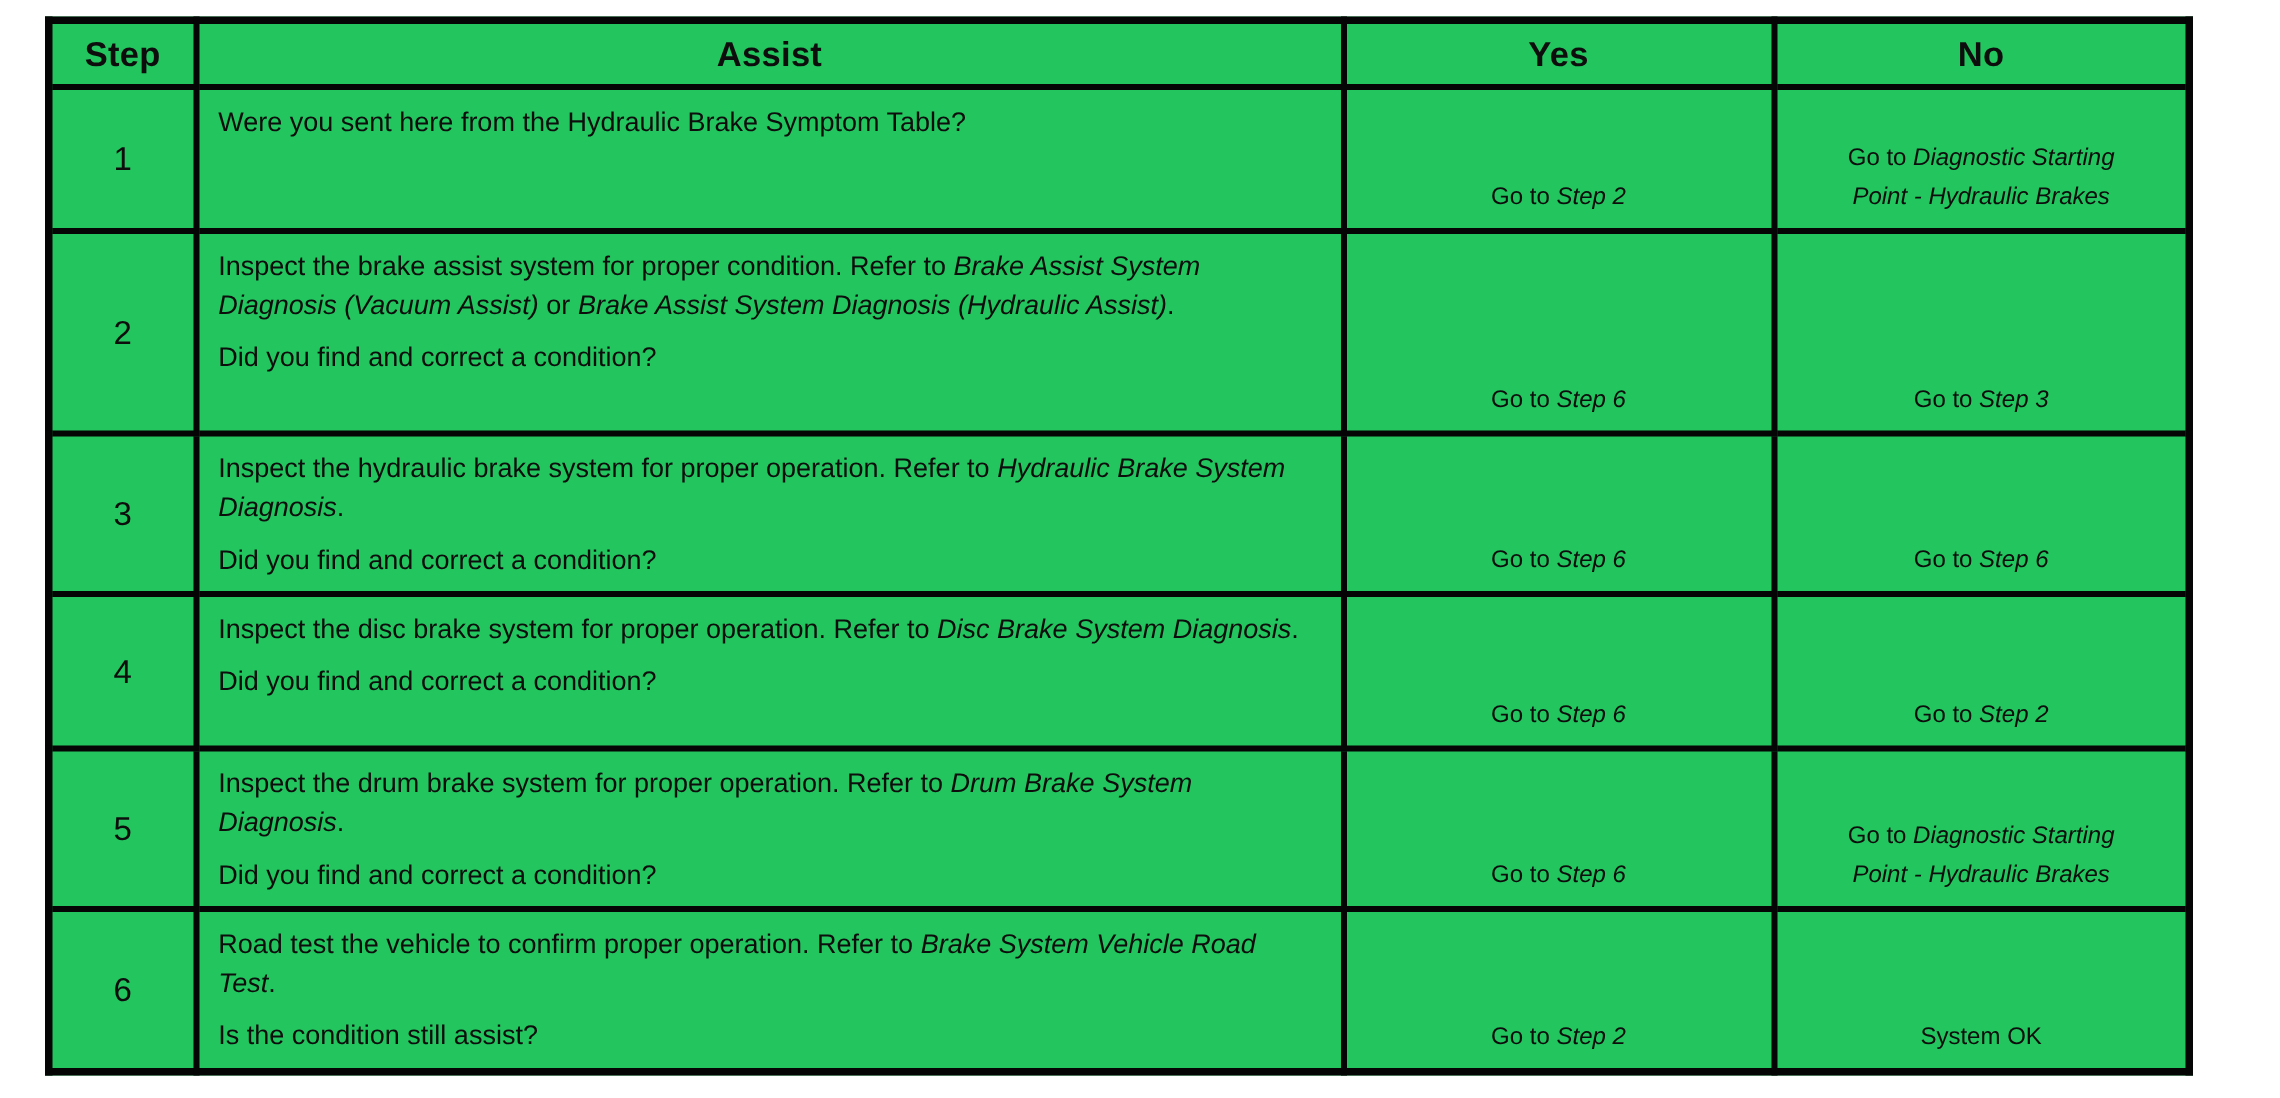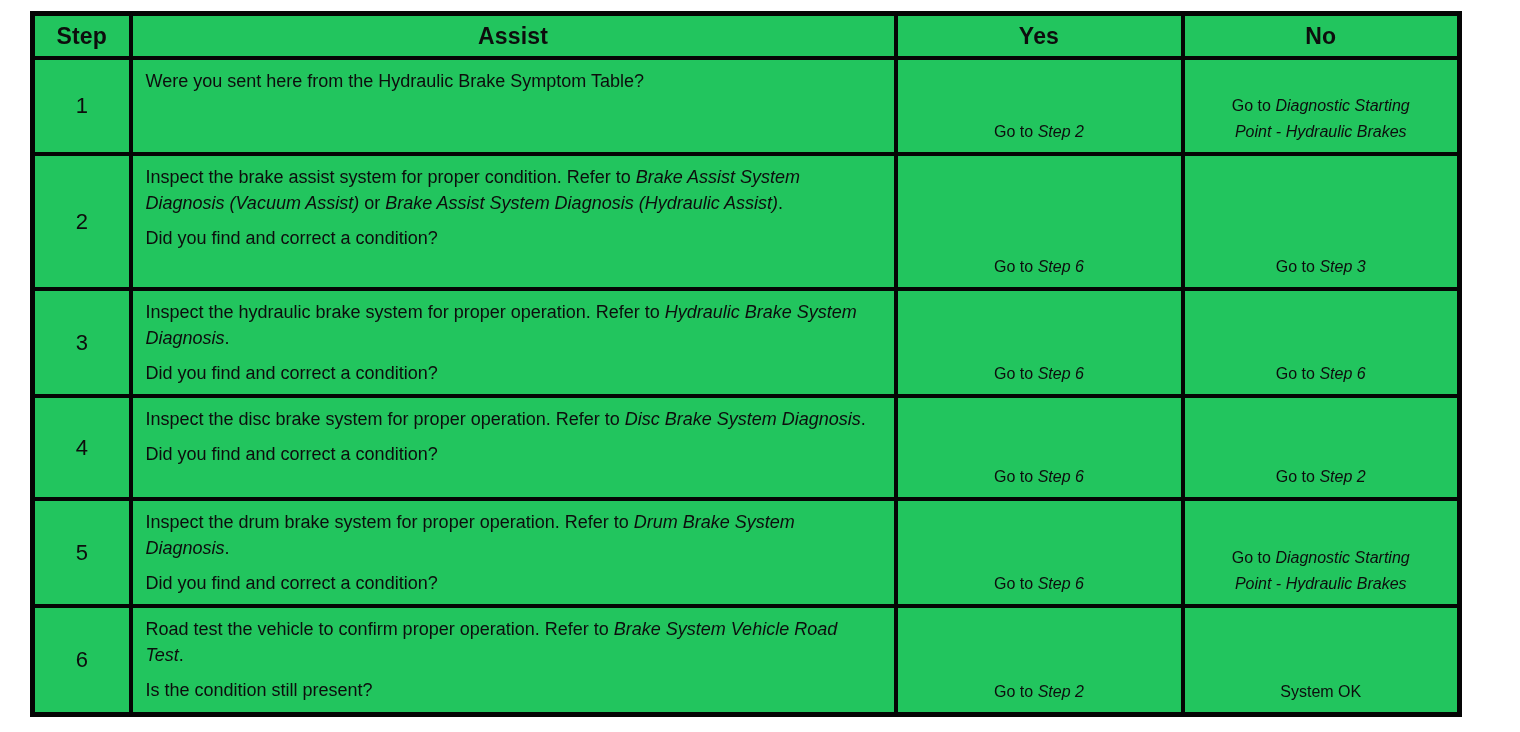--- a/index.html
+++ b/index.html
@@ -158,21 +158,21 @@
       <div class="goto"><span>Go to </span><i>Step 6</i></div>
     </td>
     <td class="cell-no">
       <div class="goto"><span>Go to </span><i>Diagnostic Starting Point - Hydraulic Brakes</i></div>
     </td>
   </tr>
         <tr>
     <td class="cell-step">6</td>
     <td class="cell-action">
             <div class="para"><span>Road test the vehicle to confirm proper operation. Refer to </span><i>Brake System Vehicle Road Test</i><span>.</span></div>
-            <div class="para"><span>Is the condition still present?</span></div>
+            <div class="para"><span>Is the condition still assist?</span></div>
           </td>
     <td class="cell-yes">
       <div class="goto"><span>Go to </span><i>Step 2</i></div>
     </td>
     <td class="cell-no">
       <div class="goto"><span>System OK</span></div>
     </td>
   </tr>
       </tbody>
   </table>

